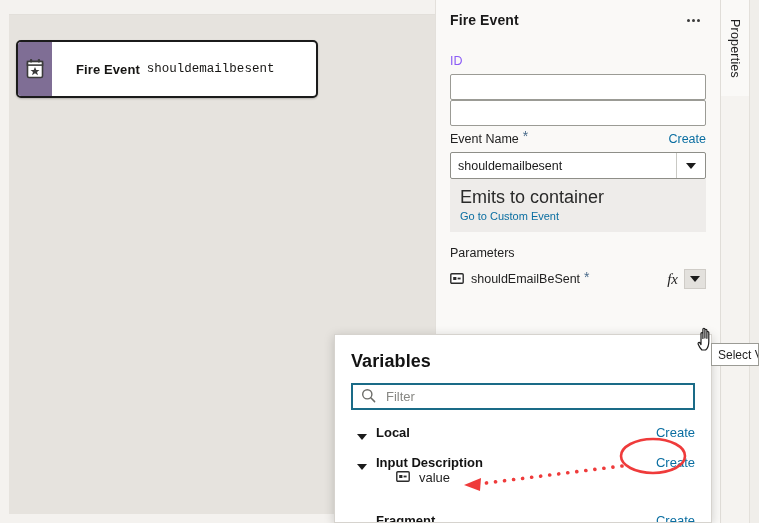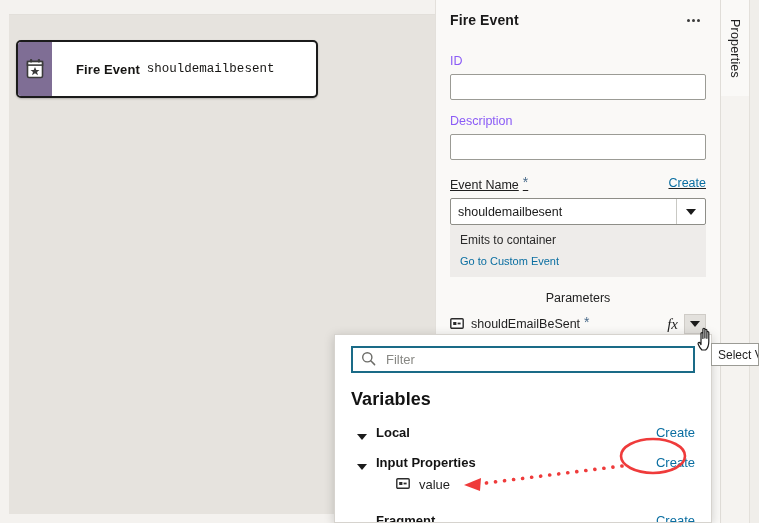--- a/index.html
+++ b/index.html
@@ -142,24 +142,23 @@
 
   .field-label {
     font-size: 12.5px;
     color: #8b5cf6;
     margin: 14px 0 6px 0;
     display: block;
     font-weight: normal;
   }
   .field-label-row {
     display: flex;
-    align-items: flex-start;
+    align-items: flex-end;
     justify-content: space-between;
-    margin: 16px 0 6px 0;
-    text-decoration: underline;
+    margin: 4px 0 6px 0;
   }
   .req-star {
     color: #4a6b8a;
     font-size: 14px;
     margin-left: 4px;
     position: relative;
     top: -2px;
   }
   .link-create {
     color: #0a6ea1;
@@ -217,36 +216,35 @@
     border-top: 6px solid #1b1b1b;
   }
 
   .info-box {
     background: #eeecea;
     padding: 8px 10px 10px 10px;
     margin-top: 0px;
     box-sizing: border-box;
   }
   .info-box .ib-line1 {
-    font-size: 12px;
+    font-size: 18px;
     color: #2a2a2a;
-    margin-bottom: 8px;
+    margin-bottom: 2px;
   }
   .info-box .ib-link {
     font-size: 11px;
     color: #0a6ea1;
     cursor: pointer;
   }
 
   .section-title {
     font-size: 12.5px;
     color: #222222;
     margin: 14px 0 8px 0;
     font-weight: normal;
-    text-align: center;
   }
 
   .param-row {
     display: flex;
     align-items: center;
     height: 22px;
   }
   .param-row .var-icon { margin-right: 7px; flex: 0 0 auto; }
   .param-row .pr-name {
     font-size: 12.5px;
@@ -382,21 +380,21 @@
   .var-group .vg-spacer { flex: 1; }
   .var-group .vg-create {
     font-size: 13px;
     color: #0a6ea1;
     cursor: pointer;
     position: relative;
   }
 
   .var-item {
     display: flex;
-    align-items: center;
+    align-items: flex-start;
     height: 28px;
     padding-left: 61px;
   }
   .var-item .var-icon { margin-right: 9px; flex: 0 0 auto; }
   .var-item .vi-label {
     font-size: 13px;
     color: #1f1f1f;
   }
 
   
@@ -467,21 +465,20 @@
         <i class="dot3"></i>
         <i class="dot3"></i>
     </span>
   </div>
 
   <div class="props-body">
 
     <label class="field-label">ID</label>
     <input class="txt-input" type="text" placeholder="" style="">
 
-    <label class="field-label">Description</label>
     <input class="txt-input" type="text" placeholder="" style="">
 
     <div class="field-label-row">
       <span>
         <span style="font-size:12.5px;color:#222;">Event Name</span><span class="req-star">*</span>
       </span>
       <span class="link-create">Create</span>
     </div>
 
     <div class="combo">
@@ -519,42 +516,42 @@
 </div>
 
 <div id="vtab">
   <div id="vtab-panel-edge"></div>
   <div id="vtab-inner-card"></div>
   <div id="vtab-label">Properties</div>
 </div>
 
 <div id="var-popup">
 
+  <div id="var-popup-title">Variables</div>
+
   <div id="var-filter-wrap">
     <span class="search-icon">
       <svg width="15" height="15" viewBox="0 0 15 15" aria-hidden="true">
         <circle cx="6.3" cy="6.3" r="4.6" fill="none" stroke="#6c6c68" stroke-width="1.4"></circle>
         <line x1="9.8" y1="9.8" x2="13.6" y2="13.6" stroke="#6c6c68" stroke-width="1.5" stroke-linecap="round"></line>
       </svg>
     </span>
     <input id="var-filter-input" type="text" placeholder="Filter" style="">
   </div>
 
-  <div id="var-popup-title">Variables</div>
-
   <div class="var-group">
     <i class="tri"></i>
     <span class="vg-label">Local</span>
     <span class="vg-spacer"></span>
     <span class="vg-create">Create</span>
   </div>
 
   <div class="var-group">
     <i class="tri"></i>
-    <span class="vg-label">Input Properties</span>
+    <span class="vg-label">Input Description</span>
     <span class="vg-spacer"></span>
     <span class="vg-create">Create</span>
   </div>
 
   <div class="var-item">
     <span class="var-icon">
       <svg width="14" height="11" viewBox="0 0 14 11" aria-hidden="true">
         <rect x="0.8" y="0.8" width="12.4" height="9.4" rx="1" fill="#ffffff" stroke="#2b2b2b" stroke-width="1.4"></rect>
         <rect x="3.2" y="4" width="3.2" height="3" fill="#2b2b2b"></rect>
         <rect x="7.6" y="4.6" width="3" height="1.8" fill="#2b2b2b"></rect>

